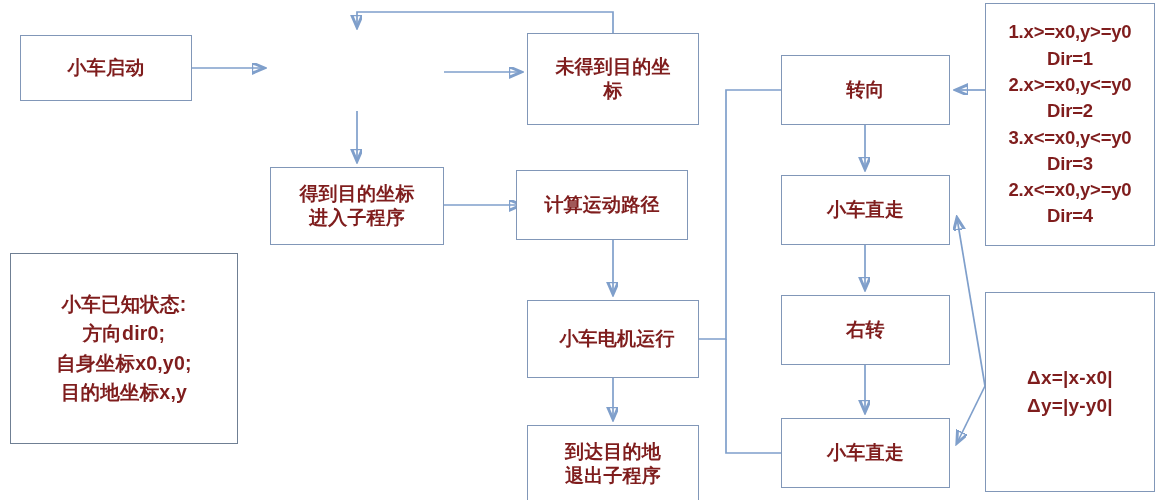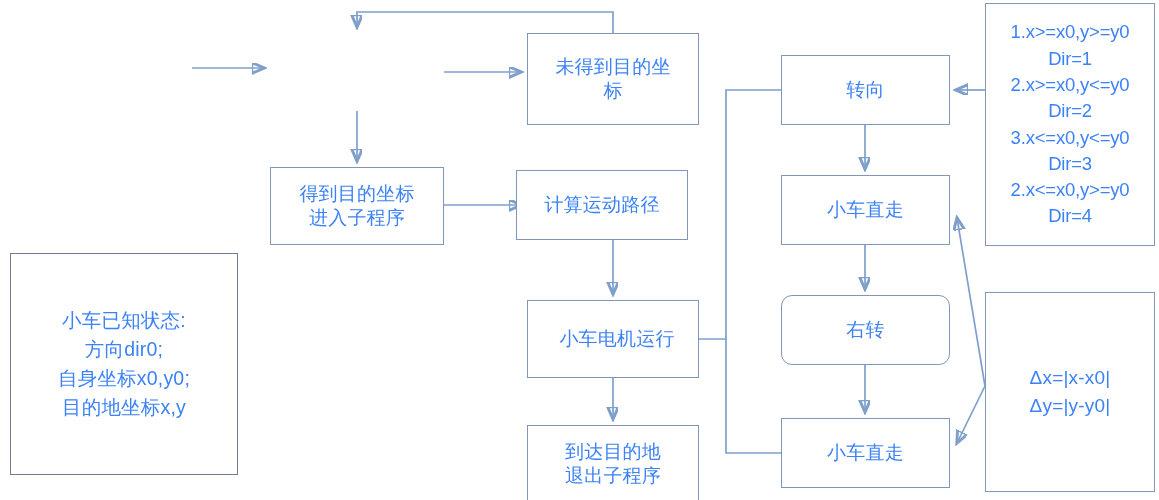--- a/index.html
+++ b/index.html
@@ -17,25 +17,26 @@
   }
   .node {
     position: absolute;
     box-sizing: border-box;
     border: 1.6px solid #8197b8;
     background: #ffffff;
     display: flex;
     align-items: center;
     justify-content: center;
     text-align: center;
-    color: #3b82f6;
+    color: #7f1d1d;
     font-size: 19px;
     line-height: 1.28;
     white-space: pre-line;
     letter-spacing: 0.2px;
+    font-weight: bold;
   }
   .node.plain {
     border-color: #6f7f93;
   }
   .node.cond {
     font-size: 18.5px;
     line-height: 1.42;
     letter-spacing: -0.2px;
   }
   .node.delta {
@@ -127,53 +128,54 @@
 
     <g>
       <path d="M985,386 L957,218" marker-end="url(#arw)"></path>
     </g>
 
     <g>
       <path d="M985,386 L957,443" marker-end="url(#arw)"></path>
     </g>
   </svg>
 
+  <div class="node" style="left:20px;top:35px;width:172px;height:66px;">小车启动</div>
 
 
   <div class="node" style="left:527px;top:33px;width:172px;height:92px;">未得到目的坐
 标</div>
 
   <div class="node" style="left:270px;top:167px;width:174px;height:78px;">得到目的坐标
 进入子程序</div>
 
   <div class="node" style="left:516px;top:170px;width:172px;height:70px;">计算运动路径</div>
 
   <div class="node" style="left:527px;top:300px;width:172px;height:78px;padding-left:8px;">小车电机运行</div>
 
   <div class="node" style="left:527px;top:425px;width:172px;height:78px;">到达目的地
 退出子程序</div>
 
   <div class="node" style="left:781px;top:55px;width:169px;height:70px;">转向</div>
 
   <div class="node" style="left:781px;top:175px;width:169px;height:70px;">小车直走</div>
 
-  <div class="node" style="left:781px;top:295px;width:169px;height:70px;border-radius:11px;">右转</div>
+  <div class="node" style="left:781px;top:295px;width:169px;height:70px;">右转</div>
 
   <div class="node" style="left:781px;top:418px;width:169px;height:70px;">小车直走</div>
 
   <div class="node cond" style="left:985px;top:3px;width:170px;height:243px;">1.x&gt;=x0,y&gt;=y0
 Dir=1
 2.x&gt;=x0,y&lt;=y0
 Dir=2
 3.x&lt;=x0,y&lt;=y0
 Dir=3
 2.x&lt;=x0,y&gt;=y0
 Dir=4</div>
 
   <div class="node delta" style="left:985px;top:292px;width:170px;height:200px;">Δx=|x-x0|
 Δy=|y-y0|</div>
 
-  <div class="node plain status" style="left:10px;top:253px;width:228px;height:222px;">小车已知状态:
+  <div class="node plain status" style="left:10px;top:253px;width:228px;height:191px;">小车已知状态:
 方向dir0;
 自身坐标x0,y0;
 目的地坐标x,y</div>
 
 </div>
 
 </body></html>

